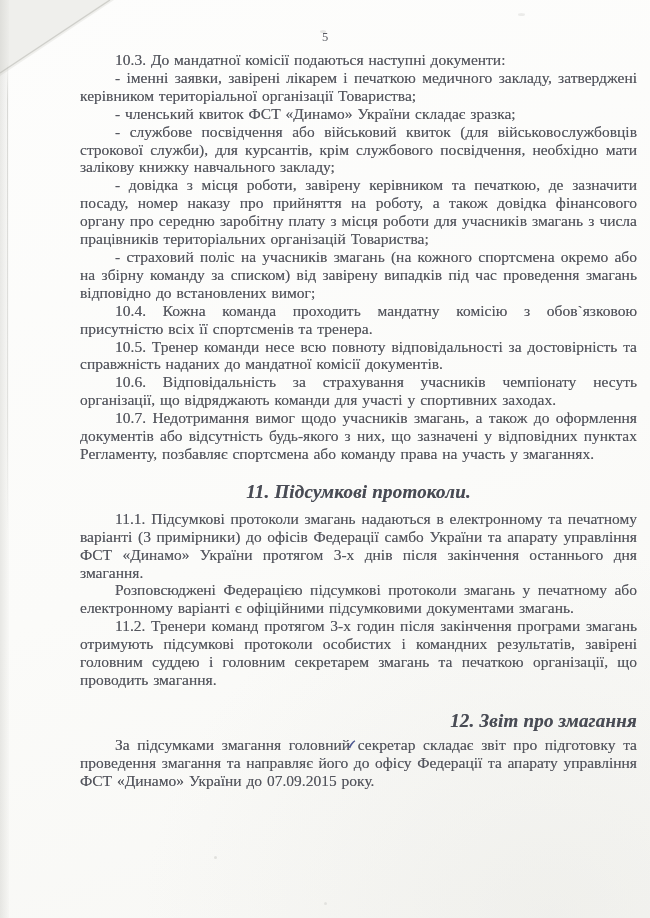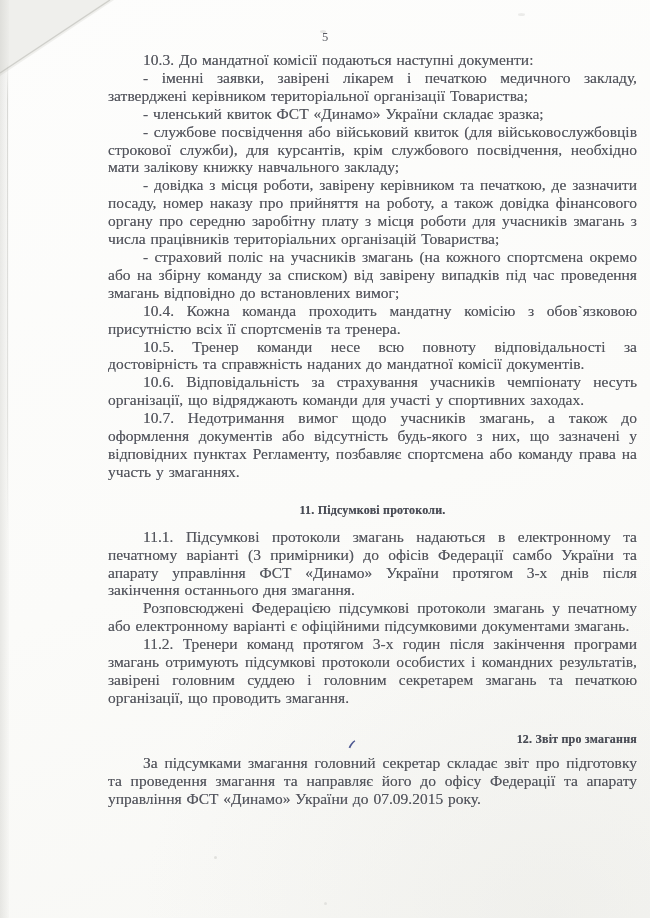--- a/index.html
+++ b/index.html
@@ -68,40 +68,41 @@
   .page-number {
     padding-top: 30px;
     height: 15px;
     line-height: 15px;
     text-align: center;
     font-size: 12.5px;
     margin-bottom: 6px;
     color: #5a5c64;
   }
   .content {
-    padding: 0 13px 0 108px;
+    padding: 0 13px 0 80px;
     text-shadow: 0 0 0.6px rgba(84,86,94,0.65);
   }
   .content p {
     margin: 0;
     font-size: 15.5px;
     line-height: 17.9px;
     text-align: justify;
     text-indent: 35px;
     word-spacing: 1px;
   }
   .content h2 {
     margin: 20px 0 9px 0;
-    font-size: 12px;
+    font-size: 19px;
     line-height: 18px;
     font-weight: bold;
     text-align: center;
     text-indent: 0;
     color: #494c55;
     letter-spacing: 0.2px;
+    font-style: italic;
   }
   .content h2.heading-12 {
     margin-top: 23px;
     margin-bottom: 6px;
     text-align: right;
   }
 </style>
 </head>
 <body>
 

